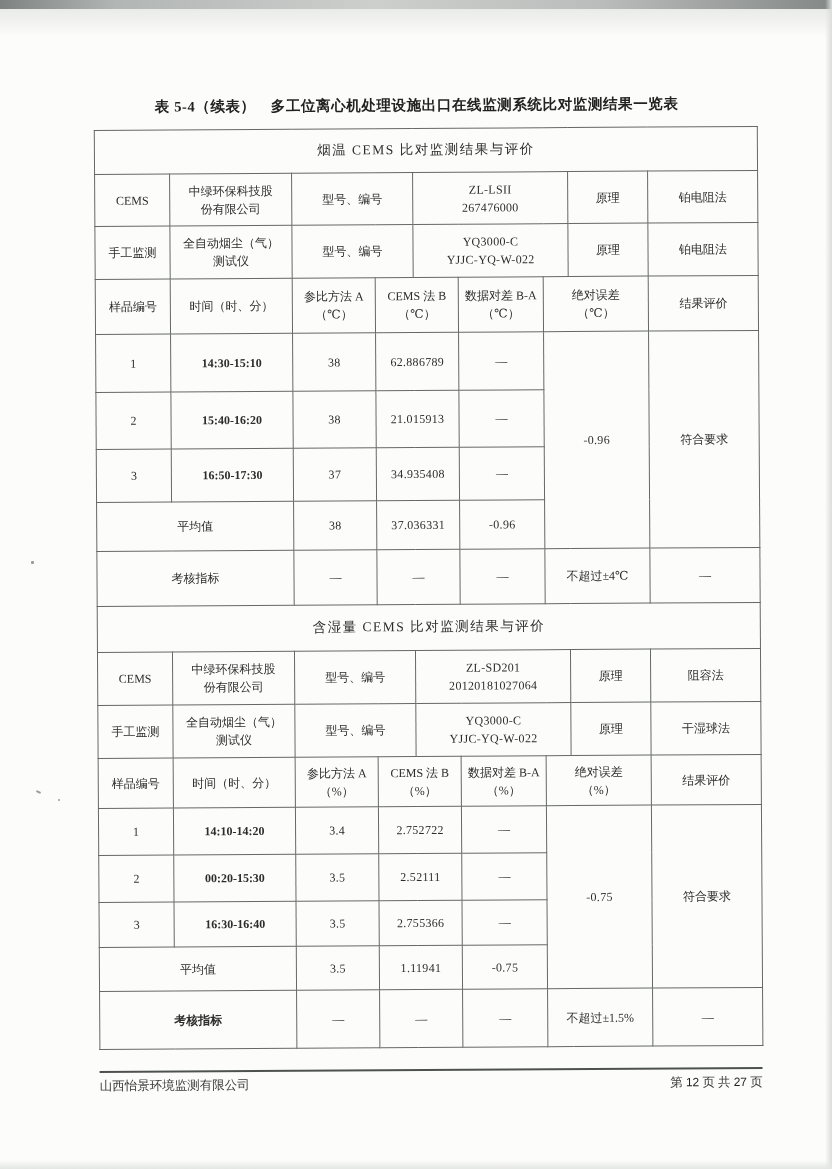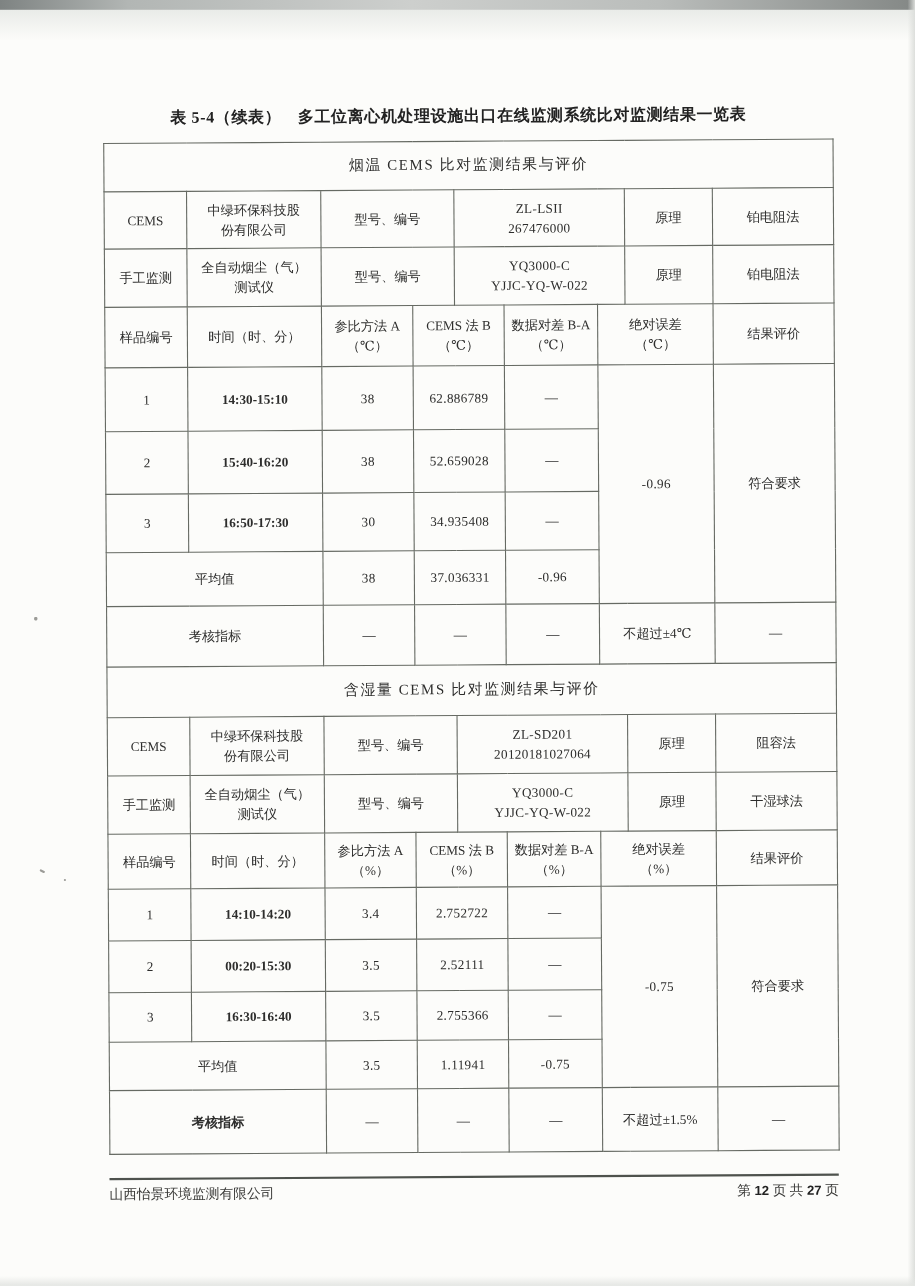--- a/index.html
+++ b/index.html
@@ -58,21 +58,21 @@
 
   .footer{
     width:663px;margin:21px 0 0 93px;
     border-top:2px solid #4e524d;
     padding-top:5px;
     display:flex;justify-content:space-between;align-items:baseline;
     font-size:12.5px;color:#3a3a38;
   }
   .footer .pg-num{
     font-family:"Liberation Sans","DejaVu Sans",sans-serif;
-    font-weight:bold;font-size:12px;color:#222;
+    font-weight:normal;font-size:12px;color:#222;
   }
 </style>
 </head>
 <body>
 
 <div class="scan-top"></div>
 <div class="scan-band"></div>
 <div class="scan-right"></div>
 <div class="scan-bottom"></div>
 <div class="speck a"></div>
@@ -144,28 +144,28 @@
         <td colspan="2" class="num">62.886789</td>
         <td>—</td>
         <td colspan="2" rowspan="4" class="num">-0.96</td>
         <td rowspan="4">符合要求</td>
       </tr>
 
       <tr class="h57">
         <td>2</td>
         <td class="bold">15:40-16:20</td>
         <td class="num">38</td>
-        <td colspan="2" class="num">52.659028</td>
+        <td colspan="2" class="num">21.015913</td>
         <td>—</td>
       </tr>
 
       <tr class="h53">
         <td>3</td>
         <td class="bold">16:50-17:30</td>
-        <td class="num">30</td>
+        <td class="num">37</td>
         <td colspan="2" class="num">34.935408</td>
         <td>—</td>
       </tr>
 
       <tr class="h49">
         <td colspan="2">平均值</td>
         <td class="num">38</td>
         <td colspan="2" class="num">37.036331</td>
         <td class="num">-0.96</td>
       </tr>

